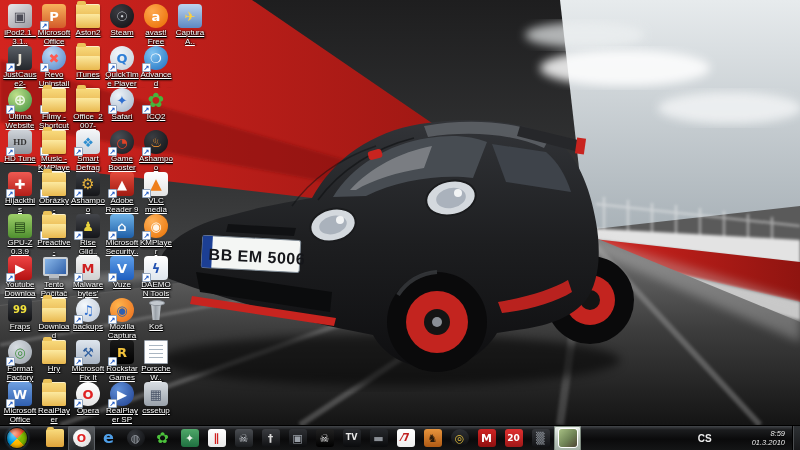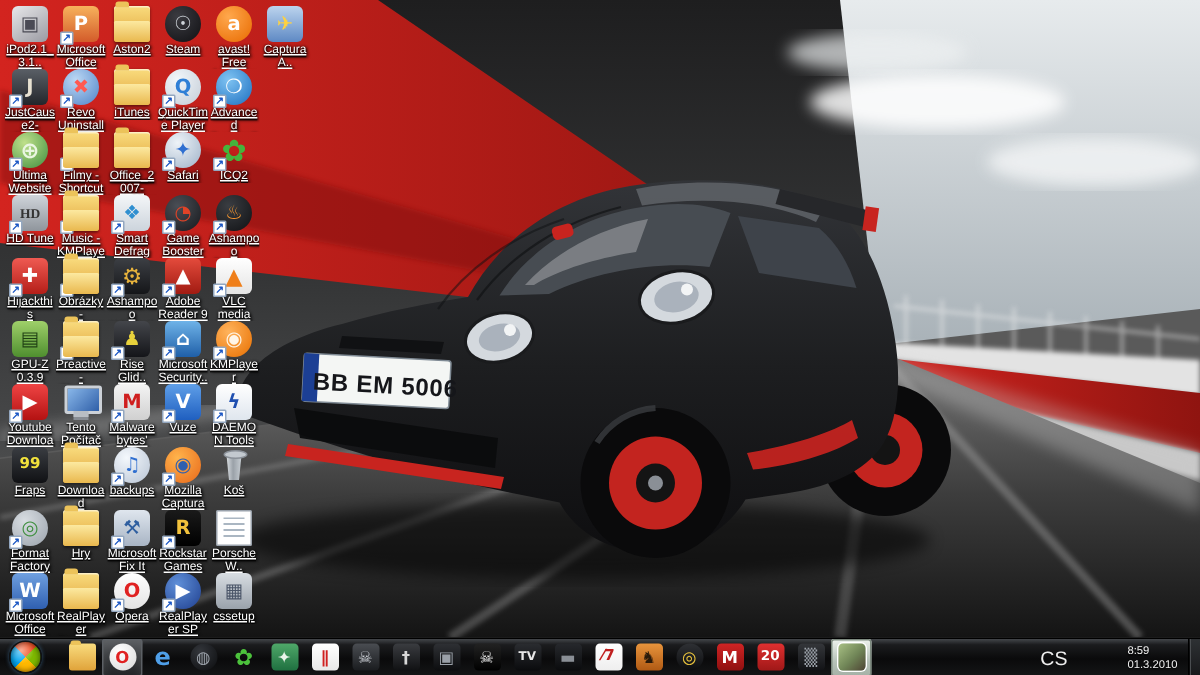--- a/index.html
+++ b/index.html
@@ -61,26 +61,26 @@
   .tibox{width:18px;height:18px;display:flex;align-items:center;justify-content:center;border-radius:3px;}
   .tbtn.round .tibox{border-radius:50%;}
   .tglyph{font-size:11px;line-height:1;font-weight:bold;font-family:"DejaVu Sans",sans-serif;}
   .tbtn[data-kind="folder"] .tibox{background:linear-gradient(180deg,#f9dc7e,#e0a33a)!important;border-radius:2px;
       position:relative;}
   .tbtn[data-kind="folder"] .tibox::before{content:"";position:absolute;top:-2px;left:1px;width:7px;height:3px;
       background:#ecc35a;border-radius:2px 2px 0 0;}
   .tbtn[data-state="active"] .tibox{box-shadow:0 0 0 1px #fff;}
 
   .tray{margin-left:auto;display:flex;align-items:center;height:25px;}
-  .lang{font-size:13px;color:#eee;font-weight:normal;padding:0 4px;}
+  .lang{font-size:10px;color:#eee;font-weight:bold;padding:0 4px;}
   .tray-icons{display:flex;align-items:center;}
   .tricon{font-size:9px;line-height:1;padding:0 3px;font-family:"DejaVu Sans",sans-serif;
       text-shadow:0 1px 1px #000;}
-  .clock{font-size:7.5px;color:#f0f0f0;text-align:left;line-height:9px;padding:0 7px 0 6px;
-      text-shadow:0 1px 1px #000;}
+  .clock{font-size:7.5px;color:#f0f0f0;text-align:right;line-height:9px;padding:0 7px 0 6px;
+      text-shadow:0 1px 1px #000;font-style:italic;}
   .show-desktop{width:8px;height:25px;background:linear-gradient(180deg,#2e3134,#17181a);
       border-left:1px solid #000;box-shadow:inset 1px 0 0 #4a4d50;}
 </style>
 </head>
 <body>
 
 <div class="stage">
 
   <svg class="wall" viewBox="0 0 800 425" xmlns="http://www.w3.org/2000/svg">
     <defs>

